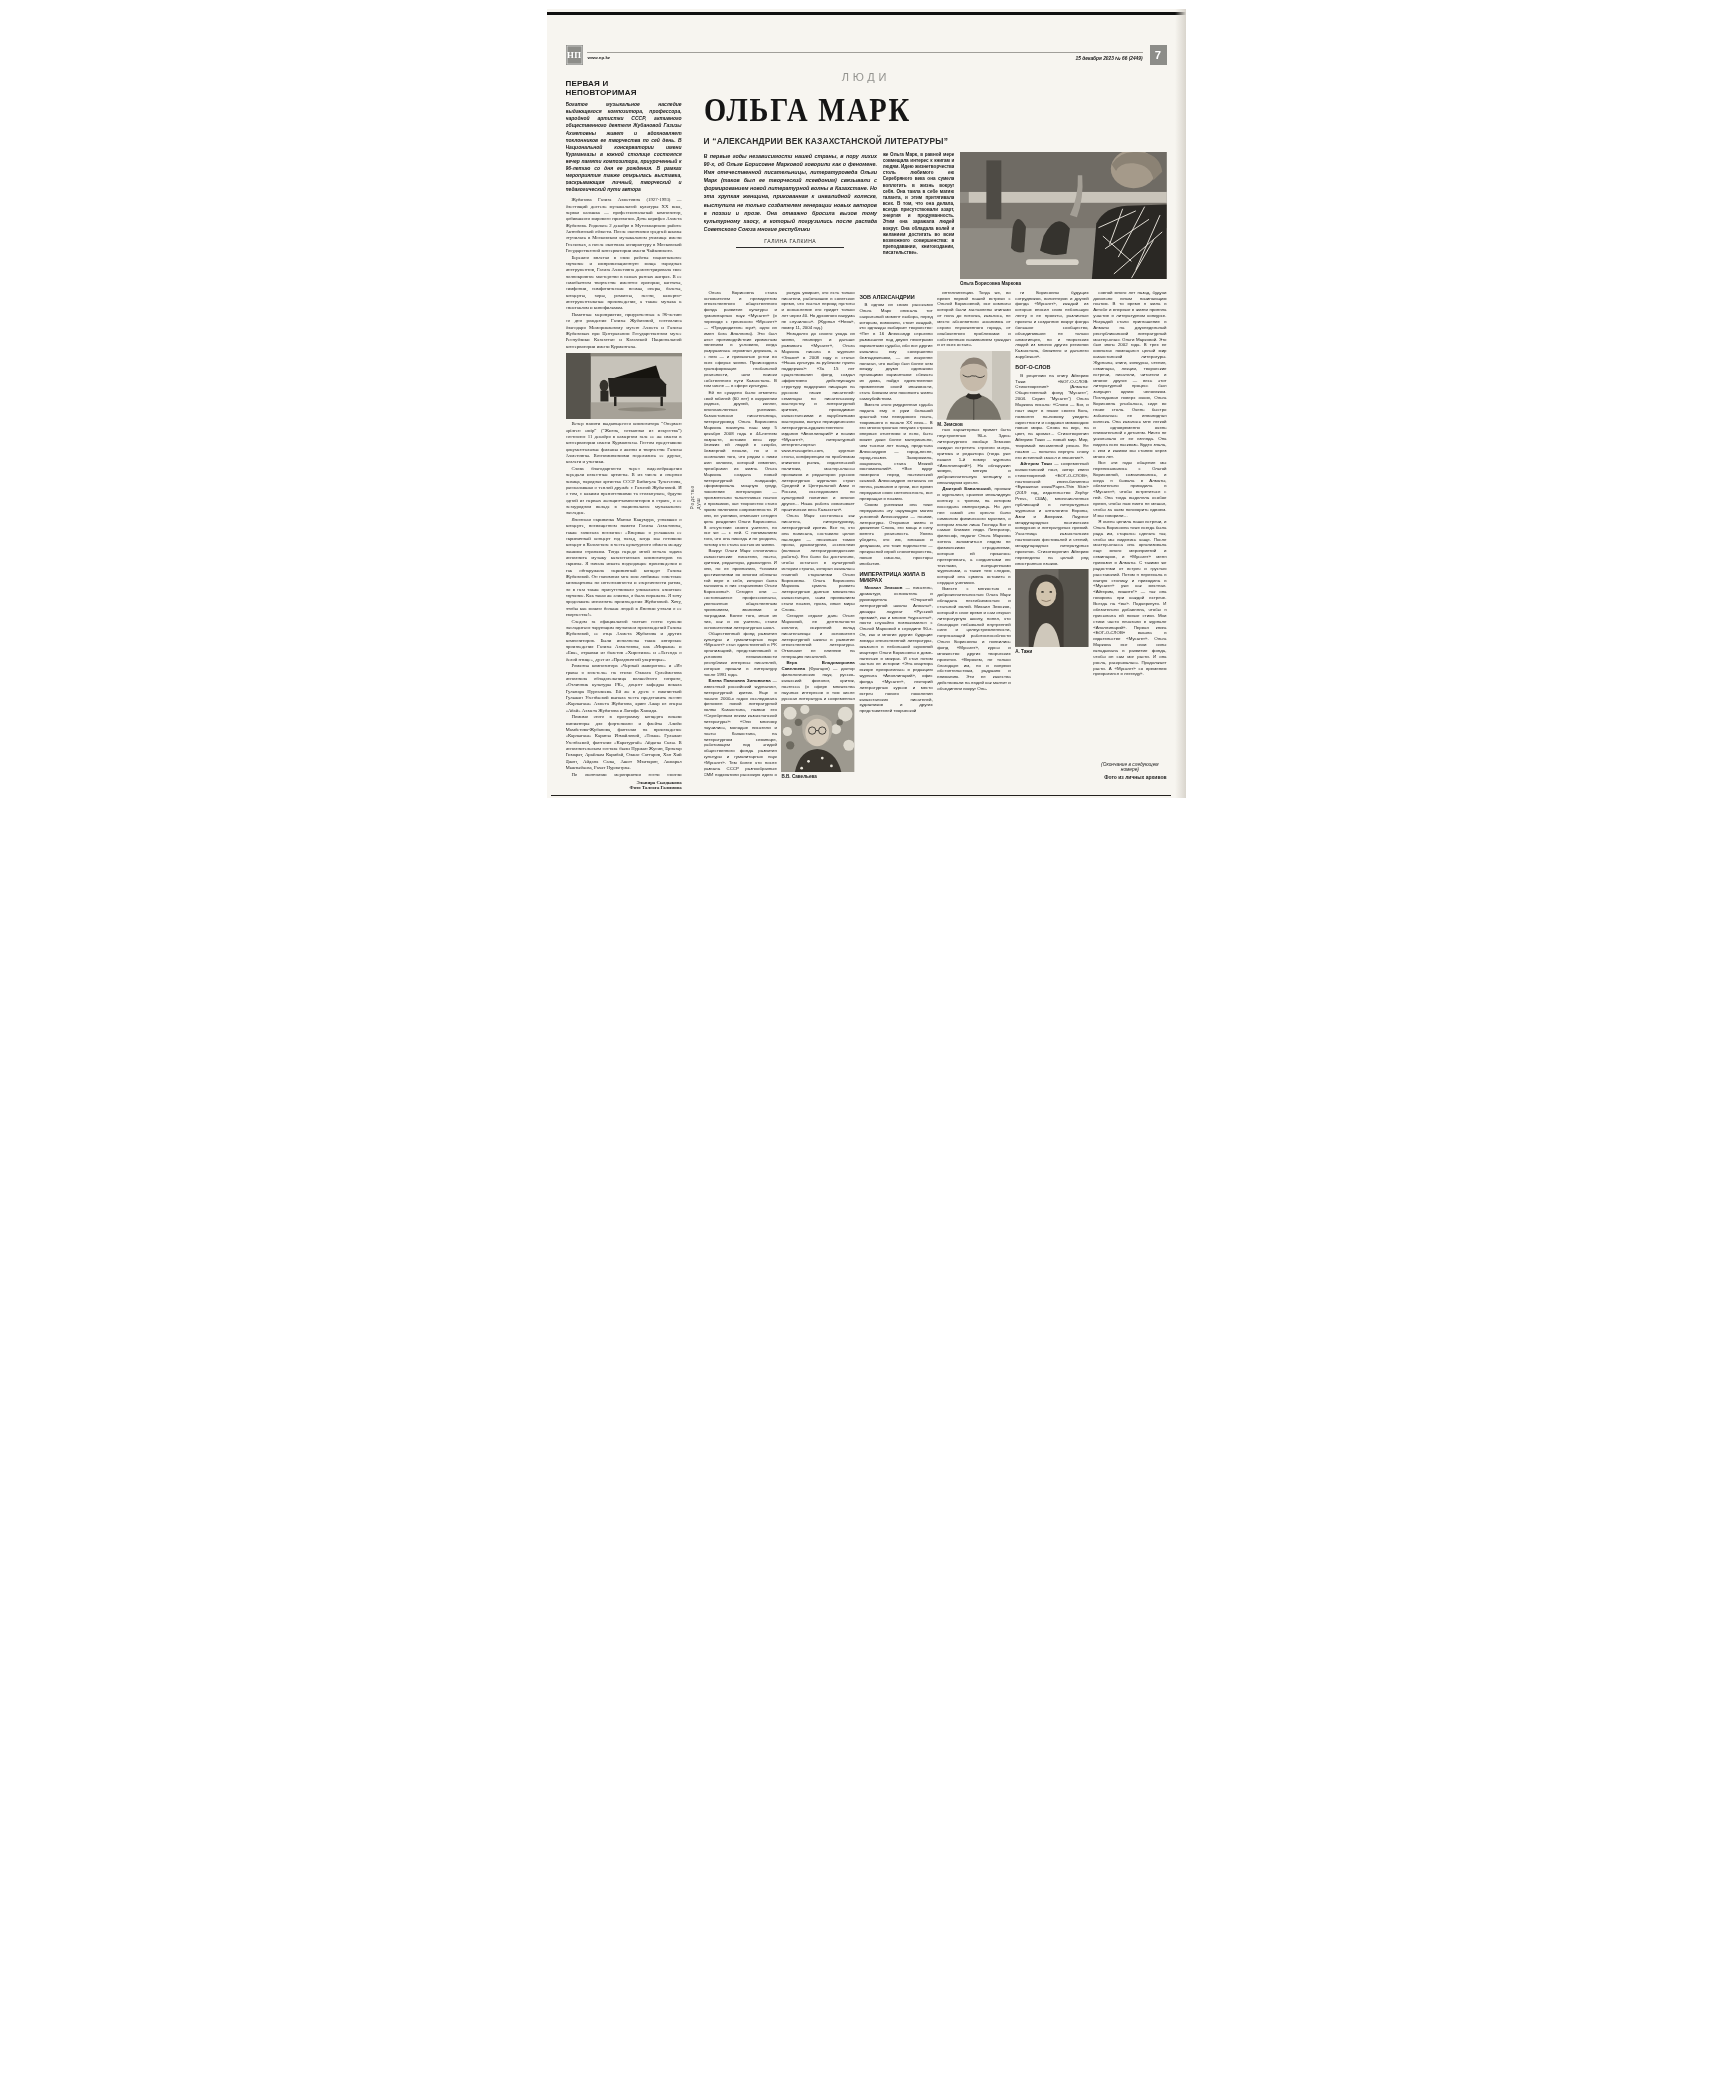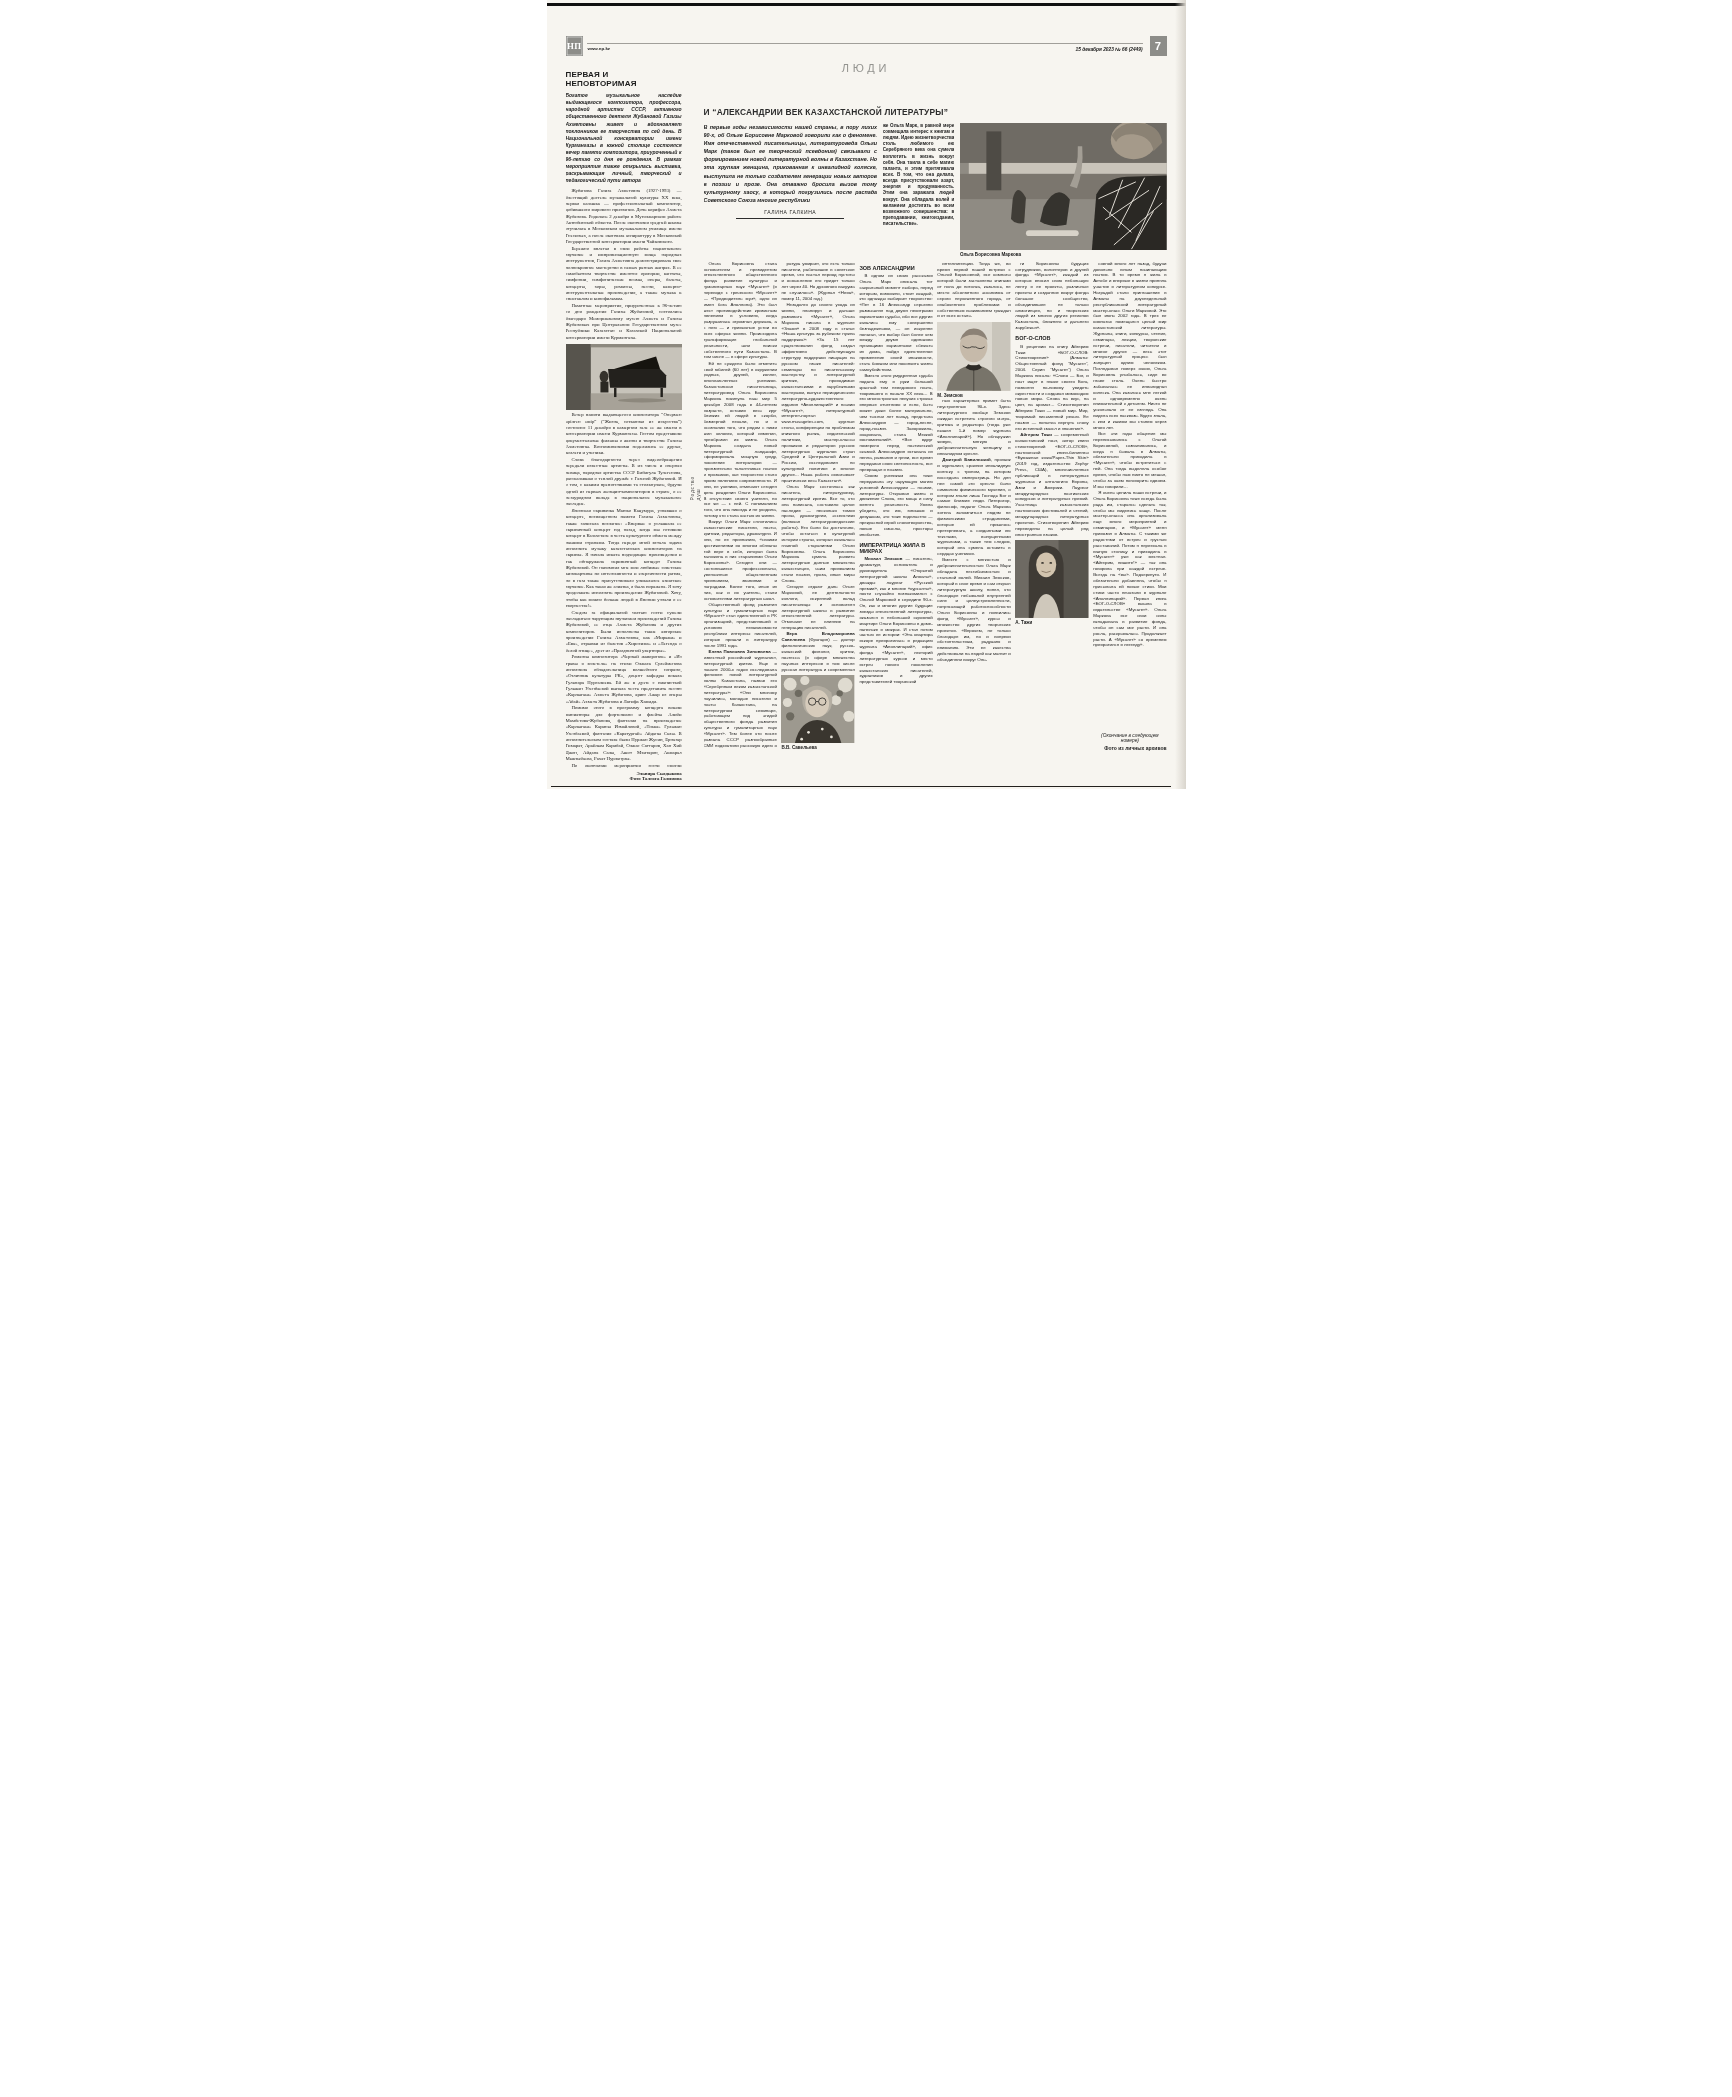--- a/index.html
+++ b/index.html
@@ -1,18 +1,18 @@
 <!DOCTYPE html>
 <html style="font-size:6.7px"><head>
 <meta charset="utf-8">
 <style>
   * { box-sizing: border-box; margin: 0; padding: 0; }
   html,body { background:#ffffff; }
   #paper {
-    position: relative; width: 639px; height: 789px; margin: 0 auto;
+    position: relative; width: 639px; height: 789px; margin: 9px auto;
     background: #f7f5f0; color:#1b1b1b; overflow: hidden;
     font-family: "Liberation Sans", sans-serif;
   }
   .scan-bar-top { position:absolute; top:3.4px; left:0; width:100%; height:2.5px; background:#101010; }
   .scan-bar-bottom { position:absolute; bottom:1.7px; left:4.2px; width:97%; height:1.7px; background:#23211e; }
   .page-curl { position:absolute; top:0; right:0; width:11px; height:100%;
     background: linear-gradient(to left, #d9d5cd, rgba(217,213,205,0)); }
 
   
   .hdr { position:absolute; left:19px; right:19px; top:36px; height:22px; }
@@ -131,20 +131,23 @@
         <div>Эльвира Сыздыкова</div>
         <div>Фото Талгата Галимова</div>
       </div>
     </div>
 
     <div class="rubric-strip">
       <div class="rubric-label">Родство душ</div>
     </div>
 
     <div class="main">
+      <div class="headline-wrap">
+        <div class="headline">ОЛЬГА МАРК</div>
+      </div>
       <div class="subtitle">И “АЛЕКСАНДРИИ ВЕК КАЗАХСТАНСКОЙ ЛИТЕРАТУРЫ”</div>
 
       <div class="top-row">
         <div class="lead-wrap">
           <div class="lead">В первые годы независимости нашей страны, в пору лихих 90-х, об Ольге Борисовне Марковой говорили как о феномене. Имя отечественной писательницы, литературоведа Ольги Марк (таков был ее творческий псевдоним) связывали с формированием новой литературной волны в Казахстане. Но эта хрупкая женщина, прикованная к инвалидной коляске, выступила не только создателем генерации новых авторов в поэзии и прозе. Она отважно бросила вызов тому культурному хаосу, в который погрузились после распада Советского Союза многие республики</div>
           <div class="byline">ГАЛИНА ГАЛКИНА</div>
           <div class="byline-rule"></div>
         </div>
         <div class="cbold">же Ольга Марк, в равной мере совмещала интерес к книгам и людям. Идею жизнетворчества столь любимого ею Серебряного века она сумела воплотить в жизнь вокруг себя. Она таила в себе магию таланта, и этим притягивала всех. В том, что она делала, всегда присутствовали азарт, энергия и продуманность. Этим она заражала людей вокруг. Она обладала волей и желанием достигать во всем возможного совершенства: в преподавании, книгоиздании, писательстве».</div>
         <div class="mk-photo-wrap">

